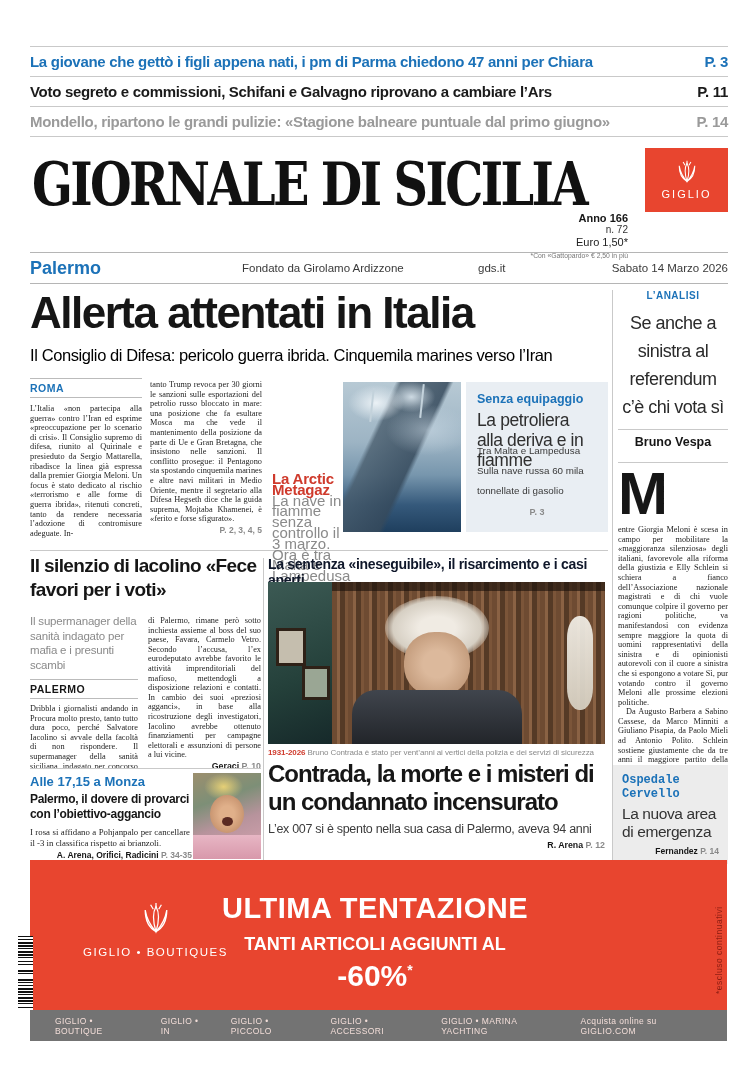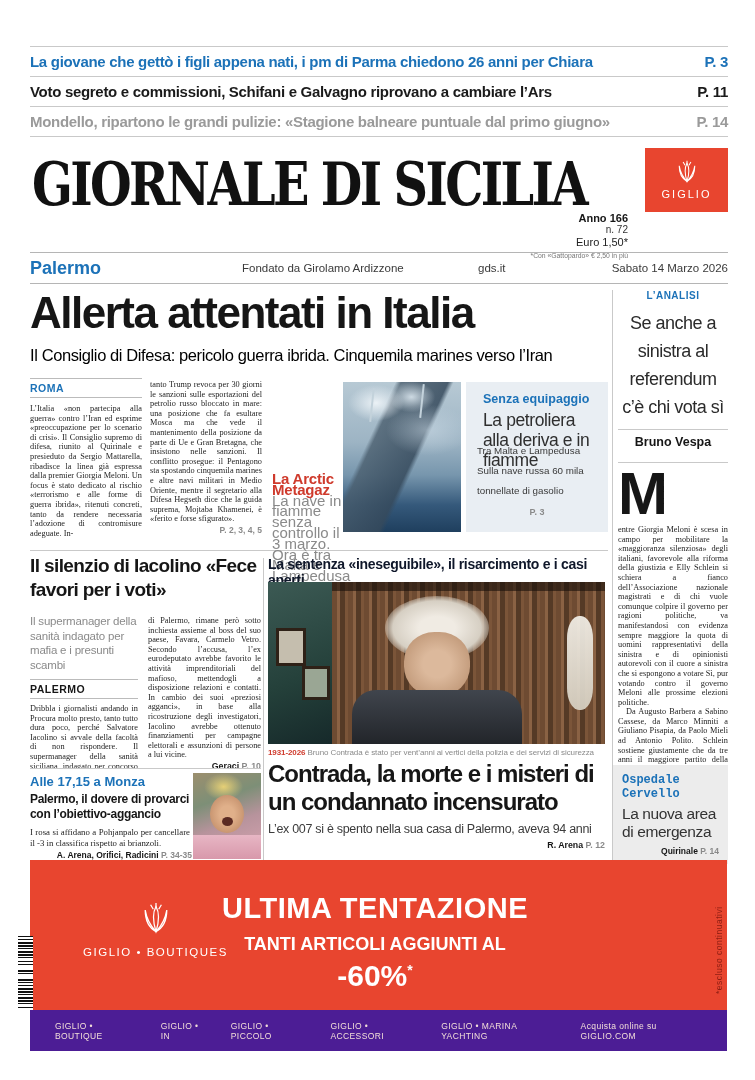--- a/index.html
+++ b/index.html
@@ -67,21 +67,21 @@
       radial-gradient(40px 26px at 28% 14%, rgba(238,244,248,.95), rgba(238,244,248,0) 70%),
       radial-gradient(34px 22px at 58% 10%, rgba(218,230,238,.9), rgba(218,230,238,0) 70%),
       radial-gradient(56px 34px at 72% 32%, rgba(204,219,230,.55), rgba(204,219,230,0) 75%),
       linear-gradient(115deg, rgba(70,90,105,0) 28%, rgba(72,92,108,.78) 31%, rgba(54,74,92,.85) 56%, rgba(54,74,92,0) 59%),
       linear-gradient(to bottom,#b7c9d4 0%,#9db4c4 40%,#7796ad 62%,#35597b 82%,#1f3f5e 100%);}
   .mast{position:absolute;width:2px;height:34px;background:#c3d2db;}
   .mast.m1{left:28px;top:6px;transform:rotate(6deg);}
   .mast.m2{left:78px;top:2px;transform:rotate(6deg);}
 
   .senza-box{position:absolute;left:466px;top:382px;width:142px;height:150px;background:#e9eef3;
-        box-sizing:border-box;padding:10px 17px;}
+        box-sizing:border-box;padding:10px 11px;}
   .senza-kicker{font-size:12.5px;font-weight:bold;color:#1c72b8;}
   .senza-title{font-size:17.5px;line-height:20px;color:#2f2f2f;letter-spacing:-0.4px;margin-top:4px;}
   .senza-text{position:absolute;left:11px;right:11px;bottom:10px;font-size:9.8px;line-height:20px;color:#3a3a3a;}
   .senza-page{text-align:center;font-weight:bold;color:#8a8a8a;font-size:9px;margin-top:1px;}
 
   
   .analysis{position:absolute;left:618px;top:290px;width:110px;}
   .an-kicker{text-align:center;color:#1c72b8;font-weight:bold;font-size:10px;letter-spacing:0.5px;}
   .an-title{text-align:center;font-size:18px;line-height:28px;color:#2b2b2b;letter-spacing:-0.5px;margin-top:8px;}
   .an-rule{border-top:1px solid #c9c9c9;margin-top:8px;}
@@ -166,38 +166,38 @@
   .ad-line2{font-size:18px;font-weight:bold;margin-top:9px;}
   .ad-discount{font-size:30px;font-weight:bold;margin-top:4px;}
   .ad-discount sup{font-size:14px;}
   .ad-right{position:absolute;left:520px;top:62px;width:170px;text-align:center;}
   .ad-right1{font-size:13.5px;font-weight:bold;}
   .ad-right2{font-size:10px;margin-top:4px;}
   .ad-sidenote{position:absolute;right:3px;top:18px;height:116px;writing-mode:vertical-rl;
        transform:rotate(180deg);font-size:8.5px;letter-spacing:0.5px;color:rgba(110,16,8,0.75);}
 
   
-  .footerbar{position:absolute;left:30px;top:1010px;width:697px;height:41px;background:#4c1d95;
+  .footerbar{position:absolute;left:30px;top:1010px;width:697px;height:31px;background:#737373;
        display:flex;align-items:center;gap:24px;padding:0 0 0 25px;box-sizing:border-box;
        color:#f2ddd8;font-size:8.5px;letter-spacing:0.4px;}
   .fb-online{margin-left:auto;margin-right:22px;}
 
   
   .barcode{position:absolute;left:18px;top:936px;width:15px;height:74px;
      background:repeating-linear-gradient(to bottom,#111 0 1.5px,#fff 1.5px 3px,#111 3px 3.7px,
         #fff 3.7px 6.2px,#111 6.2px 8px,#fff 8px 9.2px);}
 </style>
 </head>
 <body>
 
 <div class="page">
 
   <div class="topstrips">
     <div class="strip-row strip-blue">
-      <span>La giovane che gettò i figli appena nati, i pm di Parma chiedono 26 anni per Chiara</span>
+      <span>La giovane che gettò i figli appena nati, i pm di Parma chiedono 47 anni per Chiara</span>
       <span class="strip-page">P. 3</span>
     </div>
     <div class="strip-row strip-black">
       <span>Voto segreto e commissioni, Schifani e Galvagno riprovano a cambiare l’Ars</span>
       <span class="strip-page">P. 11</span>
     </div>
     <div class="strip-row strip-gray">
       <span>Mondello, ripartono le grandi pulizie: «Stagione balneare puntuale dal primo giugno»</span>
       <span class="strip-page">P. 14</span>
     </div>
@@ -324,21 +324,21 @@
   <div class="ct-subhead">L’ex 007 si è spento nella sua casa di Palermo, aveva 94 anni</div>
   <div class="ct-byline">
     <span class="byline-name">R. Arena</span>
     <span class="byline-page">P. 12</span>
   </div>
 
   <section class="cervello">
     <div class="cv-kicker">Ospedale Cervello</div>
     <div class="cv-title">La nuova area di emergenza</div>
     <div class="cv-byline">
-      <span class="byline-name">Quirinale</span>
+      <span class="byline-name">Fernandez</span>
       <span class="byline-page">P. 14</span>
     </div>
   </section>
 
   <section class="ad">
     <div class="ad-brand">
       <svg viewBox="0 0 40 40">
         <g fill="none" stroke="#ffffff" stroke-width="1.4">
           <path d="M20 5 C16 12 16 20 20 33 C24 20 24 12 20 5 Z"></path>
           <path d="M8 9 C9.5 18 13.5 26 20 33 C12.5 29 8 21 8 9 Z"></path>

